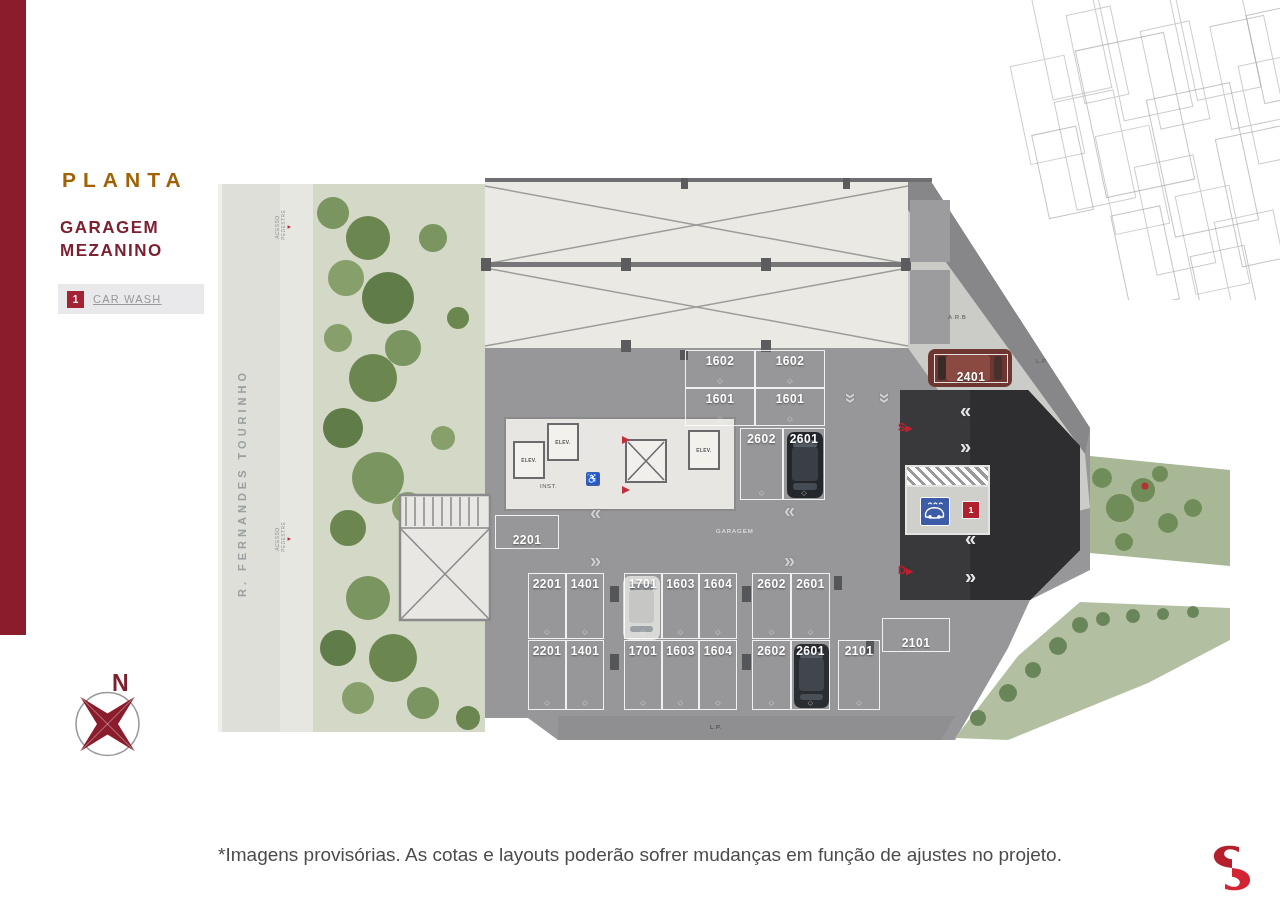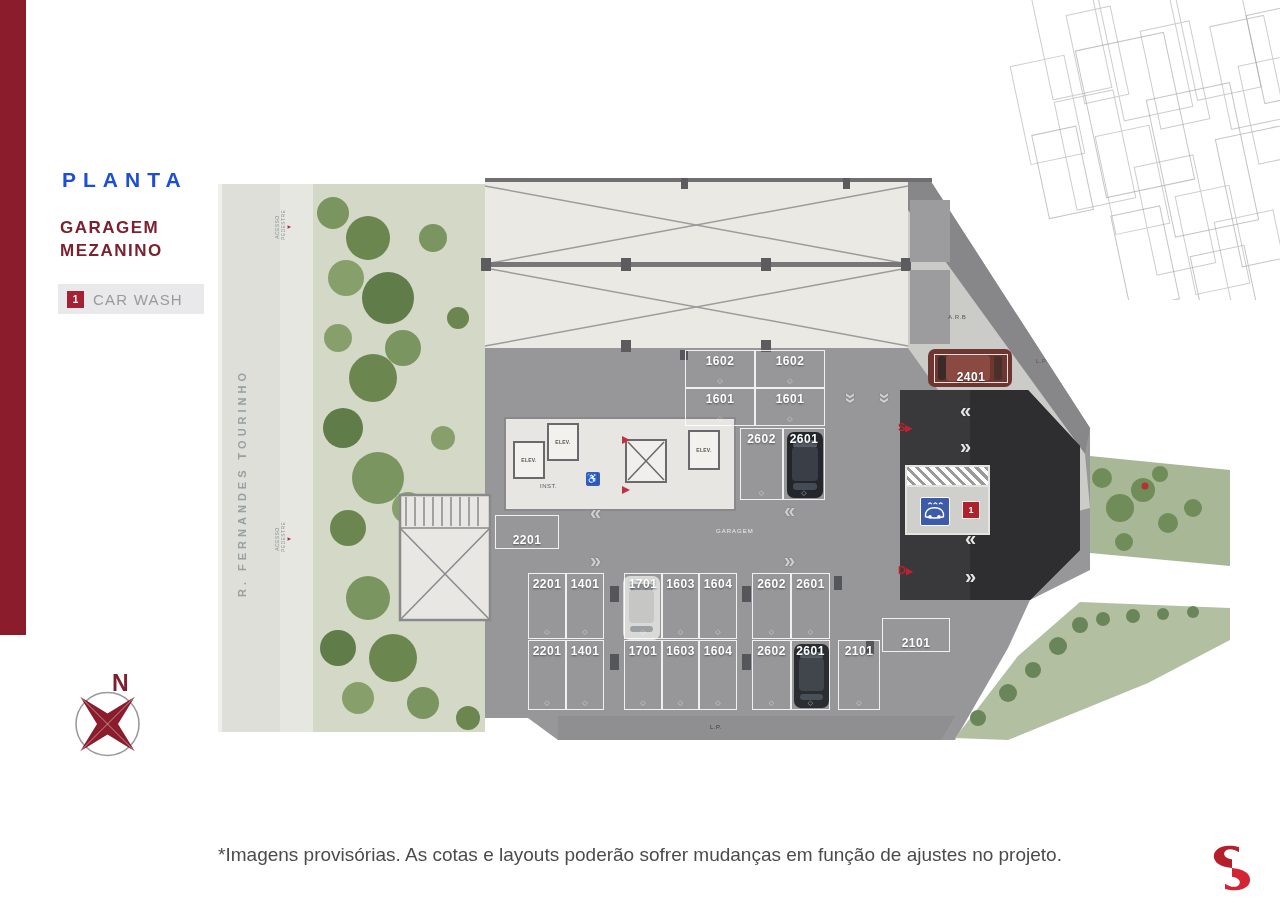--- a/index.html
+++ b/index.html
@@ -4,30 +4,30 @@
 <style>
   html,body{margin:0;padding:0;}
   body{width:1280px;height:905px;position:relative;background:#ffffff;overflow:hidden;
        font-family:"Liberation Sans",sans-serif;}
   .abs{position:absolute;}
 
   
   #brand-bar{left:0;top:135;width:26px;height:635px;background:#8a1c2b;}
 
   
-  #page-title{left:62px;top:168px;font-size:21px;font-weight:600;letter-spacing:7px;color:#1d4ed8;}
+  #page-title{left:62px;top:168px;font-size:21px;font-weight:600;letter-spacing:7px;color:#a16207;}
   #page-subtitle{left:60px;top:216px;font-size:17px;font-weight:600;letter-spacing:1.5px;
                  color:#7d2030;line-height:23px;}
 
   
   #legend{left:58px;top:284px;width:146px;height:30px;background:#e9e9ec;display:flex;
           align-items:center;gap:9px;padding-left:9px;box-sizing:border-box;}
   #legend .tile{width:17px;height:17px;background:#a32233;color:#fff;font-size:10px;font-weight:bold;
           display:flex;align-items:center;justify-content:center;}
-  #legend .lbl{font-size:15px;color:#9a9a9a;letter-spacing:1.2px;}
+  #legend .lbl{font-size:11px;color:#9a9a9a;letter-spacing:1.2px;text-decoration:underline;}
 
   
   #compass{left:55px;top:668px;width:105px;height:112px;}
   #compass-n{left:112px;top:670px;font-size:23px;font-weight:bold;color:#7d1f2e;}
 
   
   #footer{left:0;top:844px;width:1280px;text-align:center;font-size:19px;color:#4b4b4b;}
 
   
   #logo{left:1203px;top:840px;width:58px;height:56px;}

